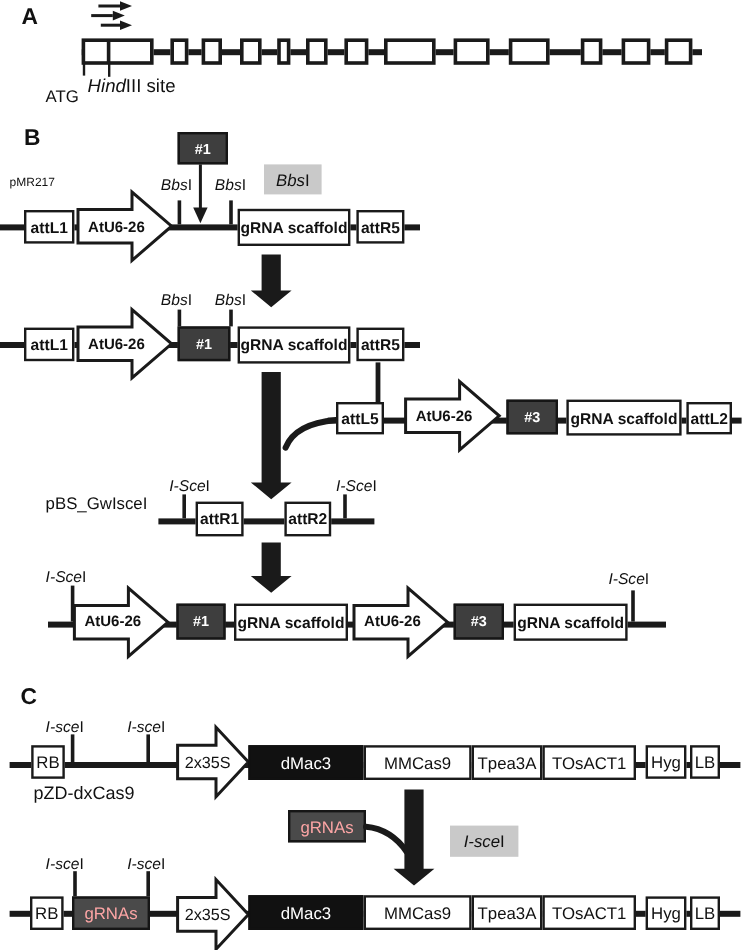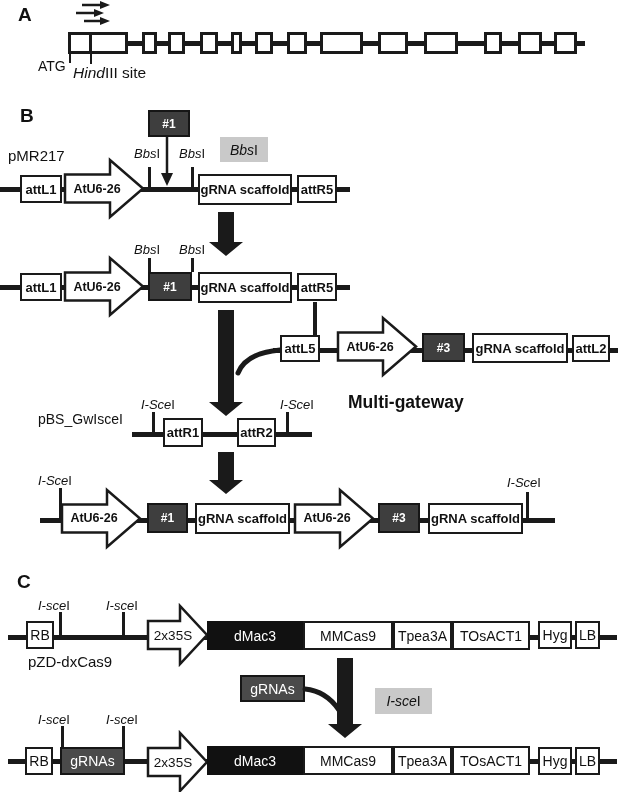--- a/index.html
+++ b/index.html
@@ -4,26 +4,26 @@
 <style>
   * { margin:0; padding:0; box-sizing:border-box; }
   html,body { background:#fff; }
   body { font-family:"Liberation Sans", sans-serif; color:#111; }
   .fig { position:relative; width:625px; height:792px; background:#fff; overflow:hidden; }
   .hline { position:absolute; height:5px; background:#1a1a1a; }
   .tick  { position:absolute; width:2.5px; background:#1a1a1a; }
   .box   { position:absolute; background:#fff; border:2.5px solid #1a1a1a; display:flex; align-items:center; justify-content:center; font-weight:bold; font-size:13px; white-space:nowrap; }
   .exon  { position:absolute; background:#fff; border:3px solid #1a1a1a; }
   .dark  { background:#3e3e3e; border-color:#161616; color:#fff; }
-  .gdark { background:#4a4a4a; border-color:#161616; color:#ffffff; font-weight:normal; font-size:14px; }
+  .gdark { background:#4a4a4a; border-color:#161616; color:#fca5a5; font-weight:normal; font-size:14px; }
   .cds   { background:#111; border-color:#111; color:#fff; }
   .creg  { font-weight:normal; font-size:14px; }
   .lbl   { position:absolute; font-size:13px; white-space:nowrap; }
   .panel { position:absolute; font-size:19px; font-weight:bold; }
-  .plasmid { position:absolute; font-size:15px; white-space:nowrap; }
+  .plasmid { position:absolute; font-size:10px; white-space:nowrap; }
   .badge { position:absolute; background:#c9c9c9; display:flex; align-items:center; justify-content:center; font-size:14px; }
   .it { font-style:italic; }
   .arrlbl { position:absolute; display:flex; align-items:center; justify-content:center; font-weight:bold; font-size:12.5px; white-space:nowrap; }
   .big { font-size:17.5px; font-weight:bold; position:absolute; white-space:nowrap; }
   svg { position:absolute; overflow:visible; }
 </style>
 </head>
 <body>
 
 <div class="fig">
@@ -51,21 +51,21 @@
   <div class="exon" style="left:287px;top:32px;width:20px;height:22px"></div>
   <div class="exon" style="left:320px;top:32px;width:43px;height:22px"></div>
   <div class="exon" style="left:378px;top:32px;width:30px;height:22px"></div>
   <div class="exon" style="left:424px;top:32px;width:34px;height:22px"></div>
   <div class="exon" style="left:484px;top:32px;width:18px;height:22px"></div>
   <div class="exon" style="left:518px;top:32px;width:24px;height:22px"></div>
   <div class="exon" style="left:554px;top:32px;width:23px;height:22px"></div>
 
   <div class="tick" style="left:69px;top:53px;height:10px;width:2px"></div>
   <div class="tick" style="left:90px;top:53px;height:11px;width:2px"></div>
-  <div class="lbl" style="left:38px;top:58px;font-size:14px">ATG</div>
+  <div class="lbl" style="left:38px;top:72px;font-size:14px">ATG</div>
   <div class="lbl" style="left:73px;top:64px;font-size:15.5px;font-weight:normal"><span class="it">Hind</span><span>III site</span></div>
 
   <div class="panel" style="left:20px;top:105px">B</div>
   <div class="plasmid" style="left:8px;top:147px">pMR217</div>
 
   <div class="box dark" style="left:148px;top:110px;width:42px;height:27px;font-size:12px">#1</div>
   <svg style="left:159px;top:137px" width="16" height="50">
     <line x1="8" y1="0" x2="8" y2="38" stroke="#1a1a1a" stroke-width="2.5"></line>
     <polygon points="2,36 14,36 8,49" fill="#1a1a1a"></polygon>
   </svg>
@@ -115,21 +115,20 @@
     <path d="M 48 6 Q 14 9 6 29" fill="none" stroke="#1a1a1a" stroke-width="5" stroke-linecap="round"></path>
   </svg>
   <div class="box" style="left:280px;top:335px;width:40px;height:27px">attL5</div>
   <svg style="left:338px;top:318px" width="78" height="57">
     <polygon points="0,14.5 45,14.5 45,0 78,28.5 45,57 45,42.5 0,42.5" fill="#fff" stroke="#1a1a1a" stroke-width="2.5"></polygon>
   </svg>
   <div class="arrlbl" style="left:339px;top:333px;width:62px;height:28px">AtU6-26</div>
   <div class="box dark" style="left:422px;top:333px;width:43px;height:29px;font-size:12px">#3</div>
   <div class="box" style="left:472px;top:333px;width:96px;height:30px">gRNA scaffold</div>
   <div class="box" style="left:572px;top:335px;width:38px;height:27px">attL2</div>
-  <div class="big" style="left:348px;top:392px">Multi-gateway</div>
 
   <div class="lbl" style="left:141px;top:397px"><span class="it">I-Sce</span><span>I</span></div>
   <div class="lbl" style="left:280px;top:397px"><span class="it">I-Sce</span><span>I</span></div>
   <div class="plasmid" style="left:38px;top:411px;font-size:14px">pBS_GwIsceI</div>
   <div class="hline" style="left:132px;top:432px;width:180px"></div>
   <div class="tick" style="left:152px;top:412px;height:20px"></div>
   <div class="tick" style="left:286px;top:412px;height:20px"></div>
   <div class="box" style="left:163px;top:418px;width:40px;height:29px">attR1</div>
   <div class="box" style="left:237px;top:418px;width:39px;height:29px">attR2</div>
 

